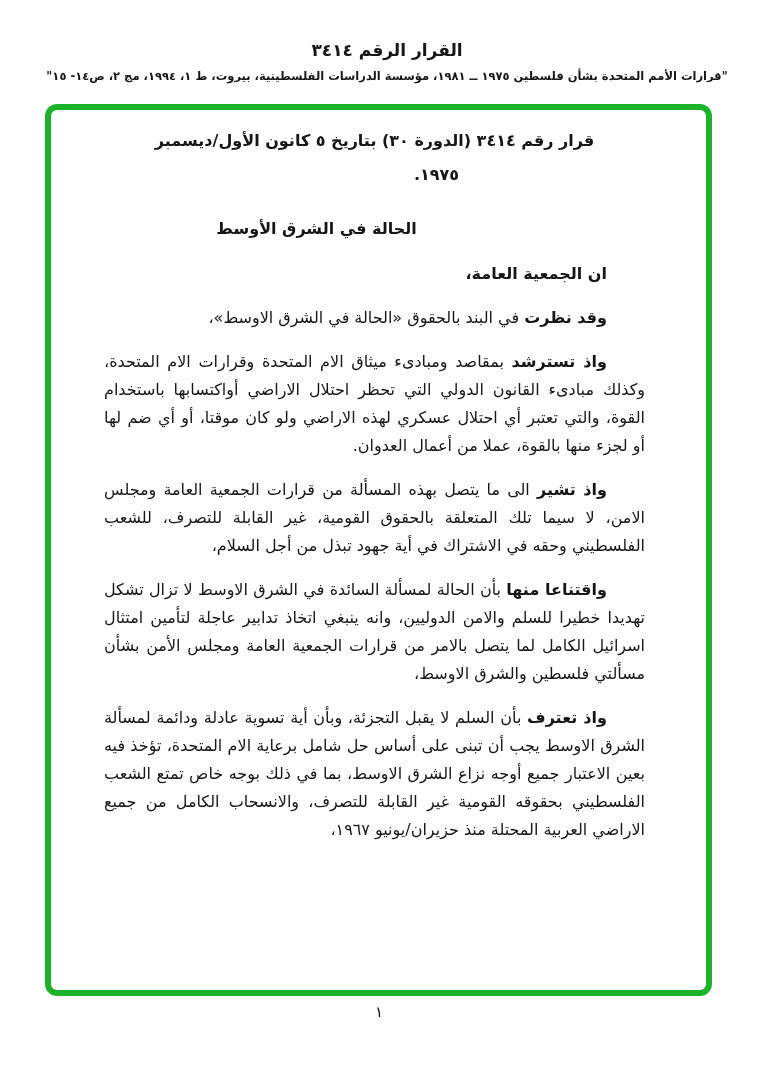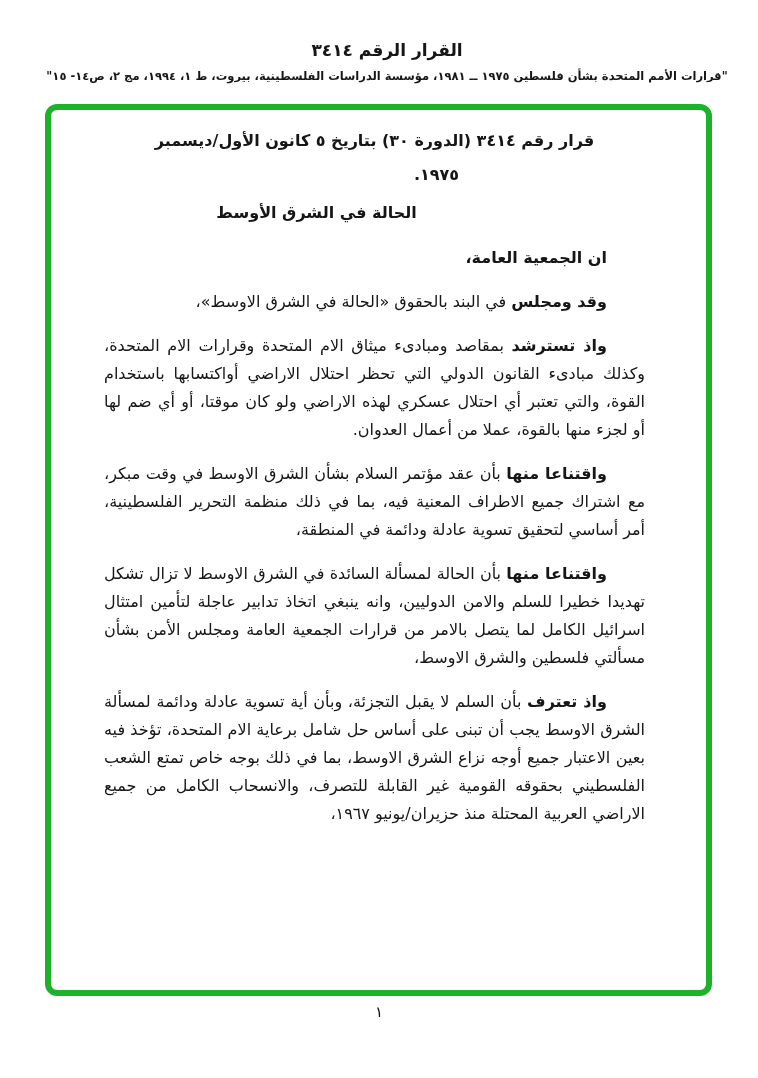--- a/index.html
+++ b/index.html
@@ -42,21 +42,21 @@
     text-align: justify;
   }
 
   .res-title {
     text-align: center; font-weight: bold; line-height: 30px;
     margin-bottom: 4px;
   }
   .res-title-l2 {
     text-align: center; font-weight: bold; line-height: 30px;
     transform: translateX(62px);
-    margin-bottom: 8px;
+    margin-bottom: 24px;
   }
   .res-heading {
     text-align: center; font-weight: bold; line-height: 30px;
     transform: translateX(-58px);
     margin: 8px 0 8px 0;
   }
 
   .para { margin: 16px; text-indent: 38px; }
   .para .lead { font-weight: bold; }
 
@@ -77,27 +77,27 @@
 <section class="doc-box" style="border-color: rgb(28, 179, 43);">
   <div class="doc-content">
 
     <div class="res-title">قرار رقم ٣٤١٤ (الدورة ٣٠) بتاريخ ٥ كانون الأول/ديسمبر</div>
     <div class="res-title-l2">١٩٧٥.</div>
 
     <div class="res-heading">الحالة في الشرق الأوسط</div>
 
     <p class="para"><span class="lead">ان الجمعية العامة،</span><span></span></p>
 
-    <p class="para"><span class="lead">وقد ومجلس</span><span> في البند بالحقوق «الحالة في الشرق الاوسط»،</span></p>
+    <p class="para"><span class="lead">وقد نظرت</span><span> في البند بالحقوق «الحالة في الشرق الاوسط»،</span></p>
 
     <p class="para"><span class="lead">واذ تسترشد</span><span> بمقاصد ومبادىء ميثاق الام المتحدة وقرارات الام المتحدة، وكذلك مبادىء القانون الدولي التي تحظر احتلال الاراضي أواكتسابها باستخدام القوة، والتي تعتبر أي احتلال عسكري لهذه الاراضي ولو كان موقتا، أو أي ضم لها أو لجزء منها بالقوة، عملا من أعمال العدوان.</span></p>
 
 
+    <p class="para"><span class="lead">واذ تشير</span><span> الى ما يتصل بهذه المسألة من قرارات الجمعية العامة ومجلس الامن، لا سيما تلك المتعلقة بالحقوق القومية، غير القابلة للتصرف، للشعب الفلسطيني وحقه في الاشتراك في أية جهود تبذل من أجل السلام،</span></p>
 
-    <p class="para"><span class="lead">واقتناعا منها</span><span> بأن عقد مؤتمر السلام بشأن الشرق الاوسط في وقت مبكر، مع اشتراك جميع الاطراف المعنية فيه، بما في ذلك منظمة التحرير الفلسطينية، أمر أساسي لتحقيق تسوية عادلة ودائمة في المنطقة،</span></p>
 
     <p class="para"><span class="lead">واقتناعا منها</span><span> بأن الحالة لمسألة السائدة في الشرق الاوسط لا تزال تشكل تهديدا خطيرا للسلم والامن الدوليين، وانه ينبغي اتخاذ تدابير عاجلة لتأمين امتثال اسرائيل الكامل لما يتصل بالامر من قرارات الجمعية العامة ومجلس الأمن بشأن مسألتي فلسطين والشرق الاوسط،</span></p>
 
     <p class="para"><span class="lead">واذ تعترف</span><span> بأن السلم لا يقبل التجزئة، وبأن أية تسوية عادلة ودائمة لمسألة الشرق الاوسط يجب أن تبنى على أساس حل شامل برعاية الام المتحدة، تؤخذ فيه بعين الاعتبار جميع أوجه نزاع الشرق الاوسط، بما في ذلك بوجه خاص تمتع الشعب الفلسطيني بحقوقه القومية غير القابلة للتصرف، والانسحاب الكامل من جميع الاراضي العربية المحتلة منذ حزيران/يونيو ١٩٦٧،</span></p>
 
   </div>
 </section>
 
 <footer class="page-footer">
   <span>١</span>

